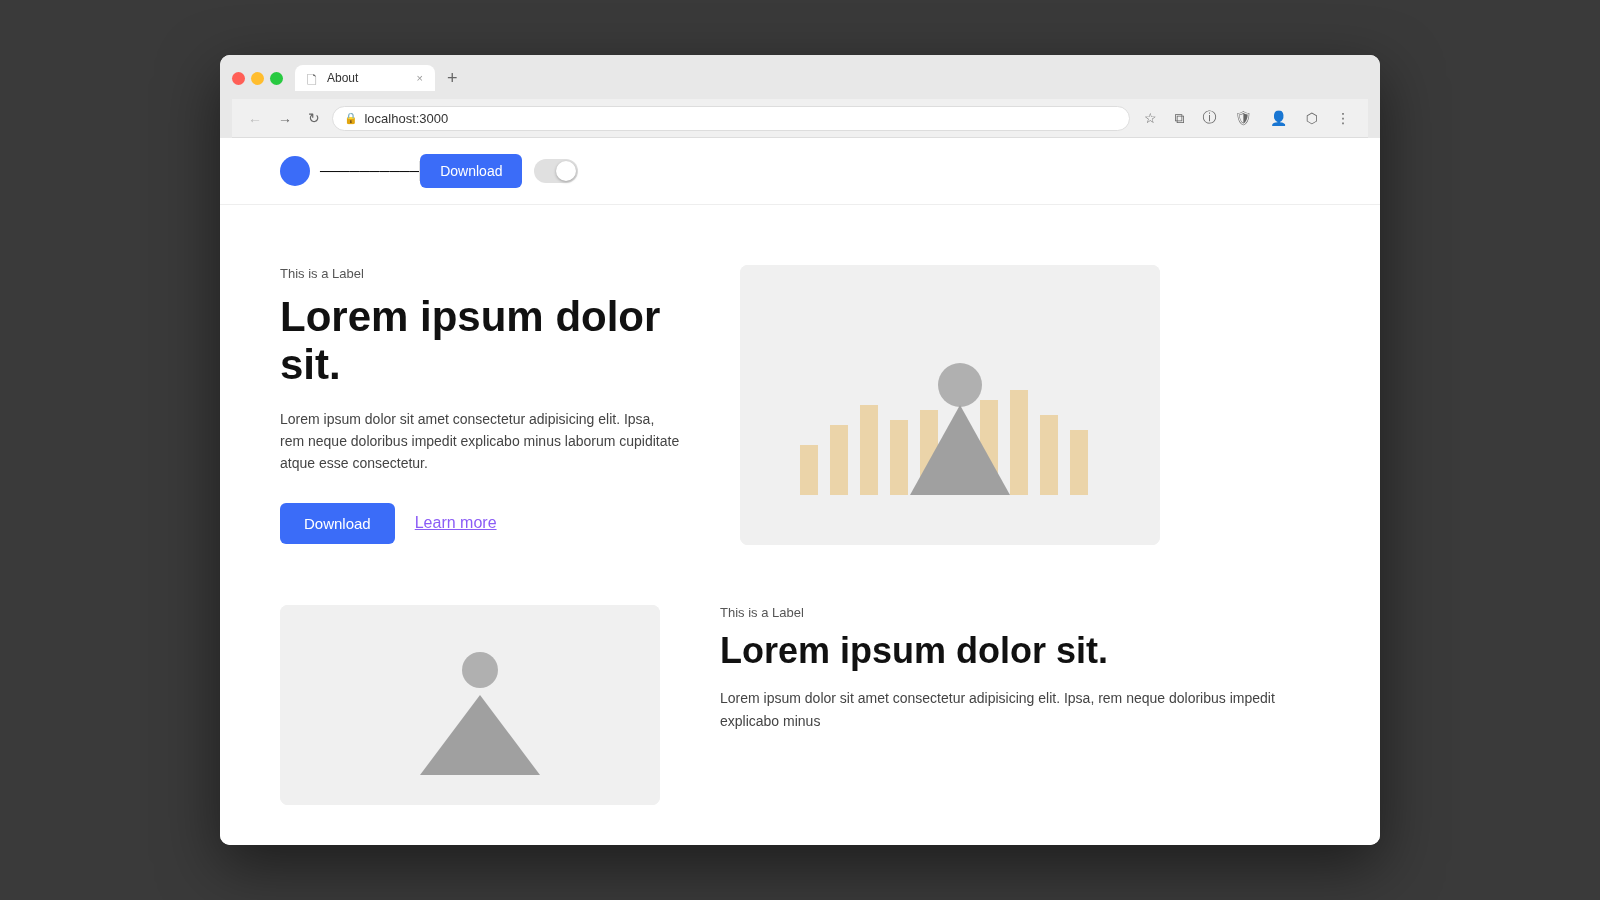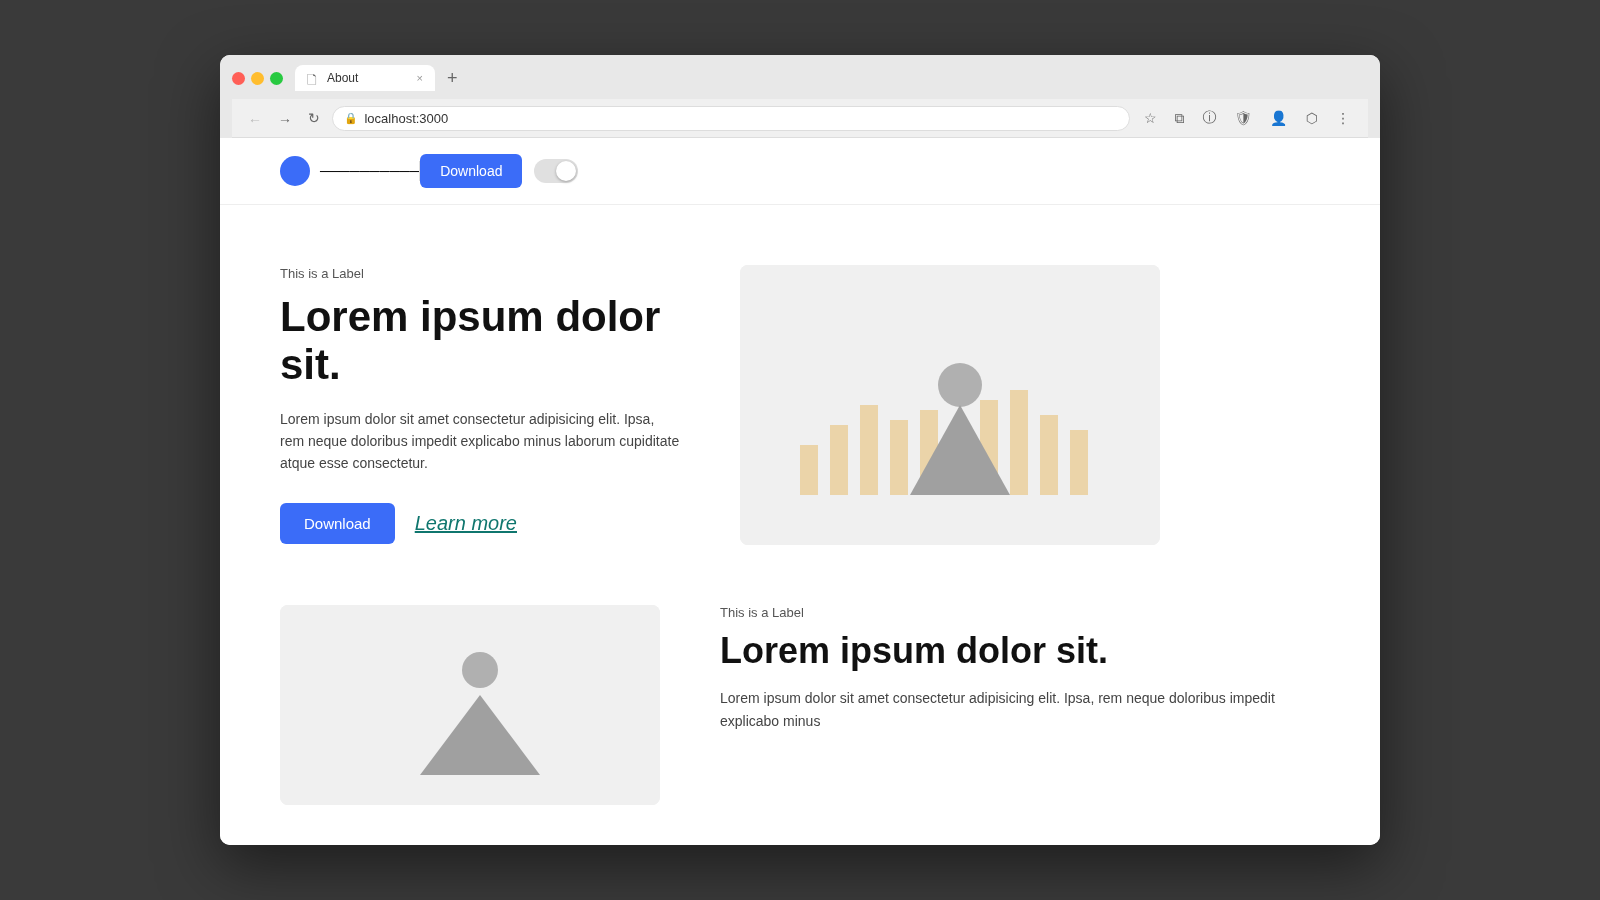--- a/index.html
+++ b/index.html
@@ -284,25 +284,24 @@
       color: white;
       border: none;
       padding: 12px 24px;
       border-radius: 6px;
       font-size: 15px;
       font-weight: 500;
       cursor: pointer;
     }
 
     .hero-learn-more {
-      font-size: 20px;
-      color: #0f766e;
+      font-size: 16px;
+      color: #8b5cf6;
       text-decoration: underline;
       cursor: pointer;
-      font-style: italic;
     }
 
     .hero-image {
       flex: 1;
       max-width: 420px;
       height: 280px;
       background: #f0f0f0;
       border-radius: 8px;
       display: flex;
       align-items: center;

